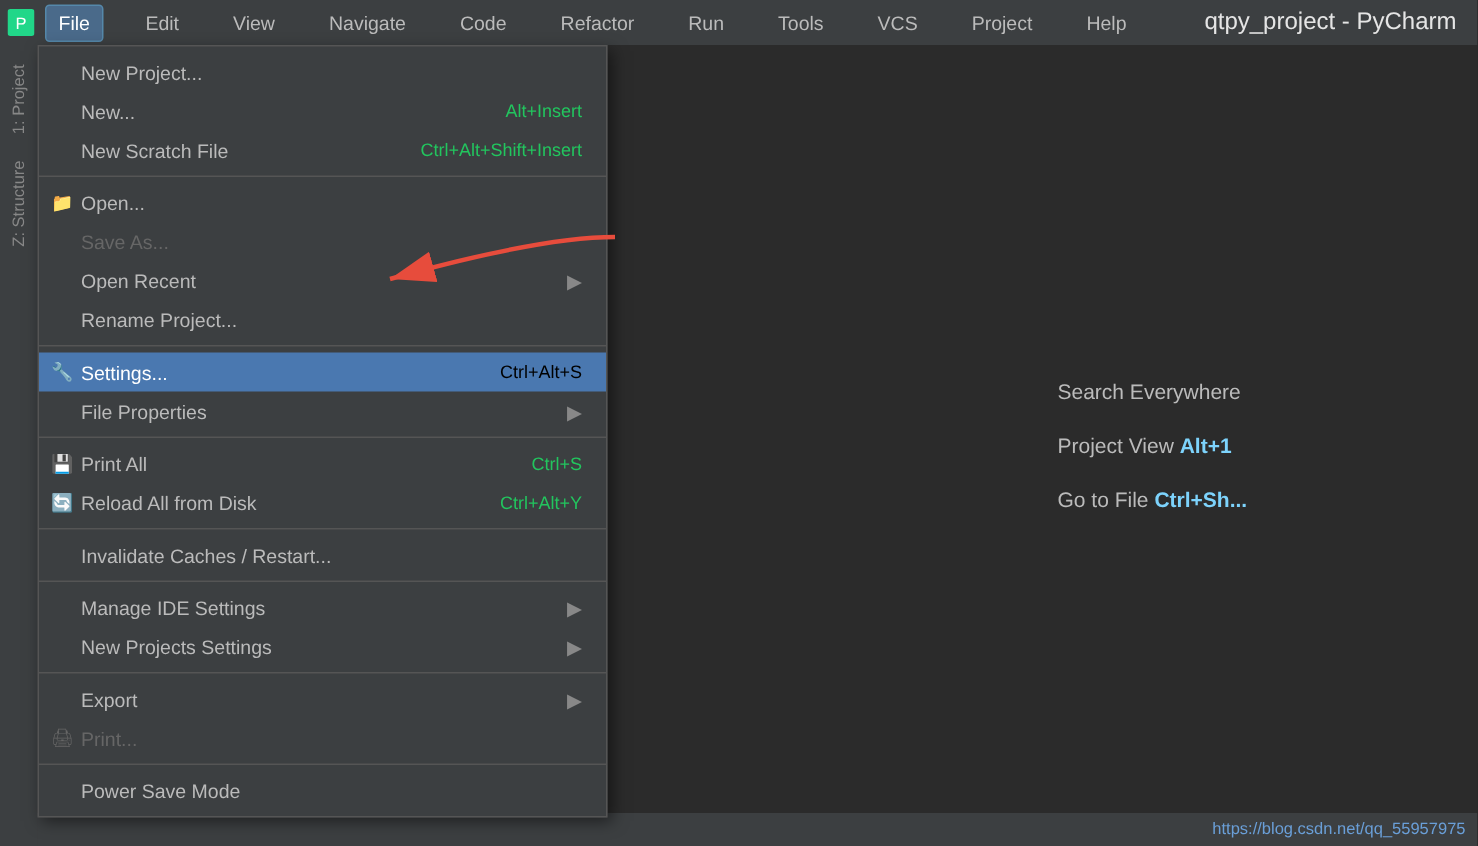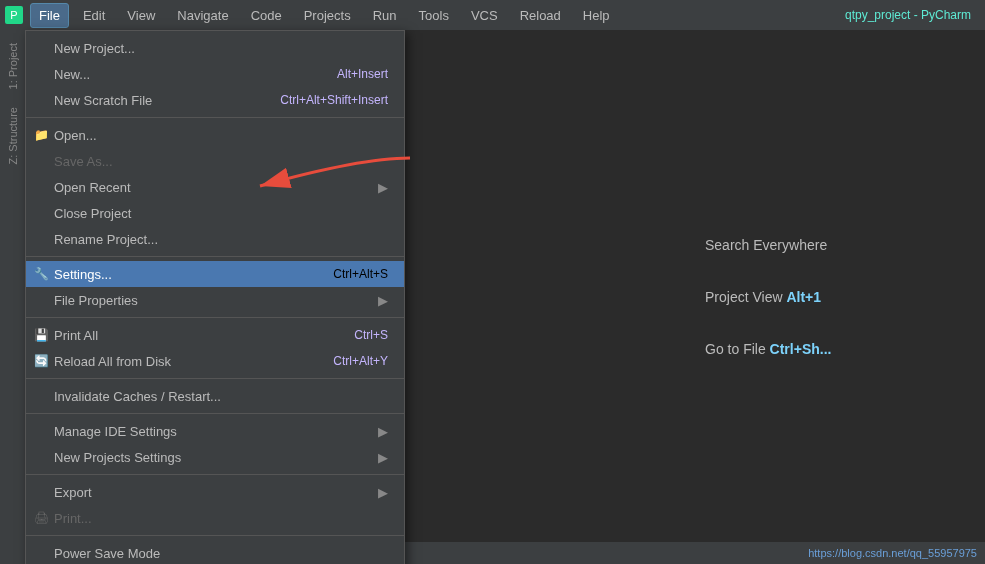--- a/index.html
+++ b/index.html
@@ -28,38 +28,38 @@
       width: 20px;
       height: 20px;
       margin-right: 6px;
       display: flex;
       align-items: center;
       justify-content: center;
     }
     .menu-items {
       display: flex;
       align-items: center;
-      gap: 6px;
+      gap: 20px;
     }
     .menu-item {
       padding: 4px 8px;
       cursor: pointer;
       border-radius: 3px;
       color: #bbbbbb;
       font-size: 13px;
     }
     .menu-item.active {
       background: #4a6a8a;
       color: #ffffff;
       border: 1px solid #5588aa;
     }
     .title-right {
       margin-left: auto;
-      color: #5eead4;
-      font-size: 12px;
+      color: #e5e5e5;
+      font-size: 16px;
       padding-right: 10px;
     }
 
     
     .left-sidebar {
       position: absolute;
       left: 0;
       top: 30px;
       width: 25px;
       height: 534px;
@@ -116,21 +116,21 @@
     .dropdown-item.highlighted {
       background: #4a78b0;
       color: #ffffff;
     }
     .dropdown-item.disabled {
       color: #666;
       cursor: default;
     }
     .dropdown-item .shortcut {
       margin-left: auto;
-      color: #c4b5fd;
+      color: #22c55e;
       font-size: 12px;
     }
     .dropdown-item.highlighted .shortcut {
       color: #000000;
     }
     .dropdown-item .arrow {
       margin-left: auto;
       color: #888;
     }
     .dropdown-separator {
@@ -148,21 +148,21 @@
     .right-panel {
       position: absolute;
       right: 0;
       top: 0;
       width: 300px;
       height: 100%;
       display: flex;
       flex-direction: column;
       justify-content: center;
       padding: 20px;
-      gap: 36px;
+      gap: 20px;
     }
     .right-info-item {
       color: #bbbbbb;
       font-size: 14px;
     }
     .right-info-item .key-hint {
       color: #7dd3fc;
       font-weight: bold;
     }
 
@@ -202,25 +202,25 @@
       <rect width="18" height="18" rx="2" fill="#21d789"></rect>
       <text x="9" y="13" text-anchor="middle" font-size="11" fill="white">P</text>
     </svg>
   </div>
   <div class="menu-items">
     <div class="menu-item active">File</div>
     <div class="menu-item">Edit</div>
     <div class="menu-item">View</div>
     <div class="menu-item">Navigate</div>
     <div class="menu-item">Code</div>
-    <div class="menu-item">Projects</div>
+    <div class="menu-item">Refactor</div>
     <div class="menu-item">Run</div>
     <div class="menu-item">Tools</div>
     <div class="menu-item">VCS</div>
-    <div class="menu-item">Reload</div>
+    <div class="menu-item">Project</div>
     <div class="menu-item">Help</div>
   </div>
   <div class="title-right">qtpy_project - PyCharm</div>
 </div>
 
 <div class="left-sidebar">
   <div class="sidebar-tab">1: Project</div>
   <div class="sidebar-tab">Z: Structure</div>
 </div>
 
@@ -261,23 +261,20 @@
     <span>Open...</span>
   </div>
   <div class="dropdown-item disabled">
     <span>Save As...</span>
   </div>
   <div class="dropdown-item">
     <span>Open Recent</span>
     <span class="arrow">▶</span>
   </div>
   <div class="dropdown-item">
-    <span>Close Project</span>
-  </div>
-  <div class="dropdown-item">
     <span>Rename Project...</span>
   </div>
 
   <div class="dropdown-separator"></div>
 
   <div class="dropdown-item highlighted">
     <span class="item-icon">🔧</span>
     <span>Settings...</span>
     <span class="shortcut">Ctrl+Alt+S</span>
   </div>

